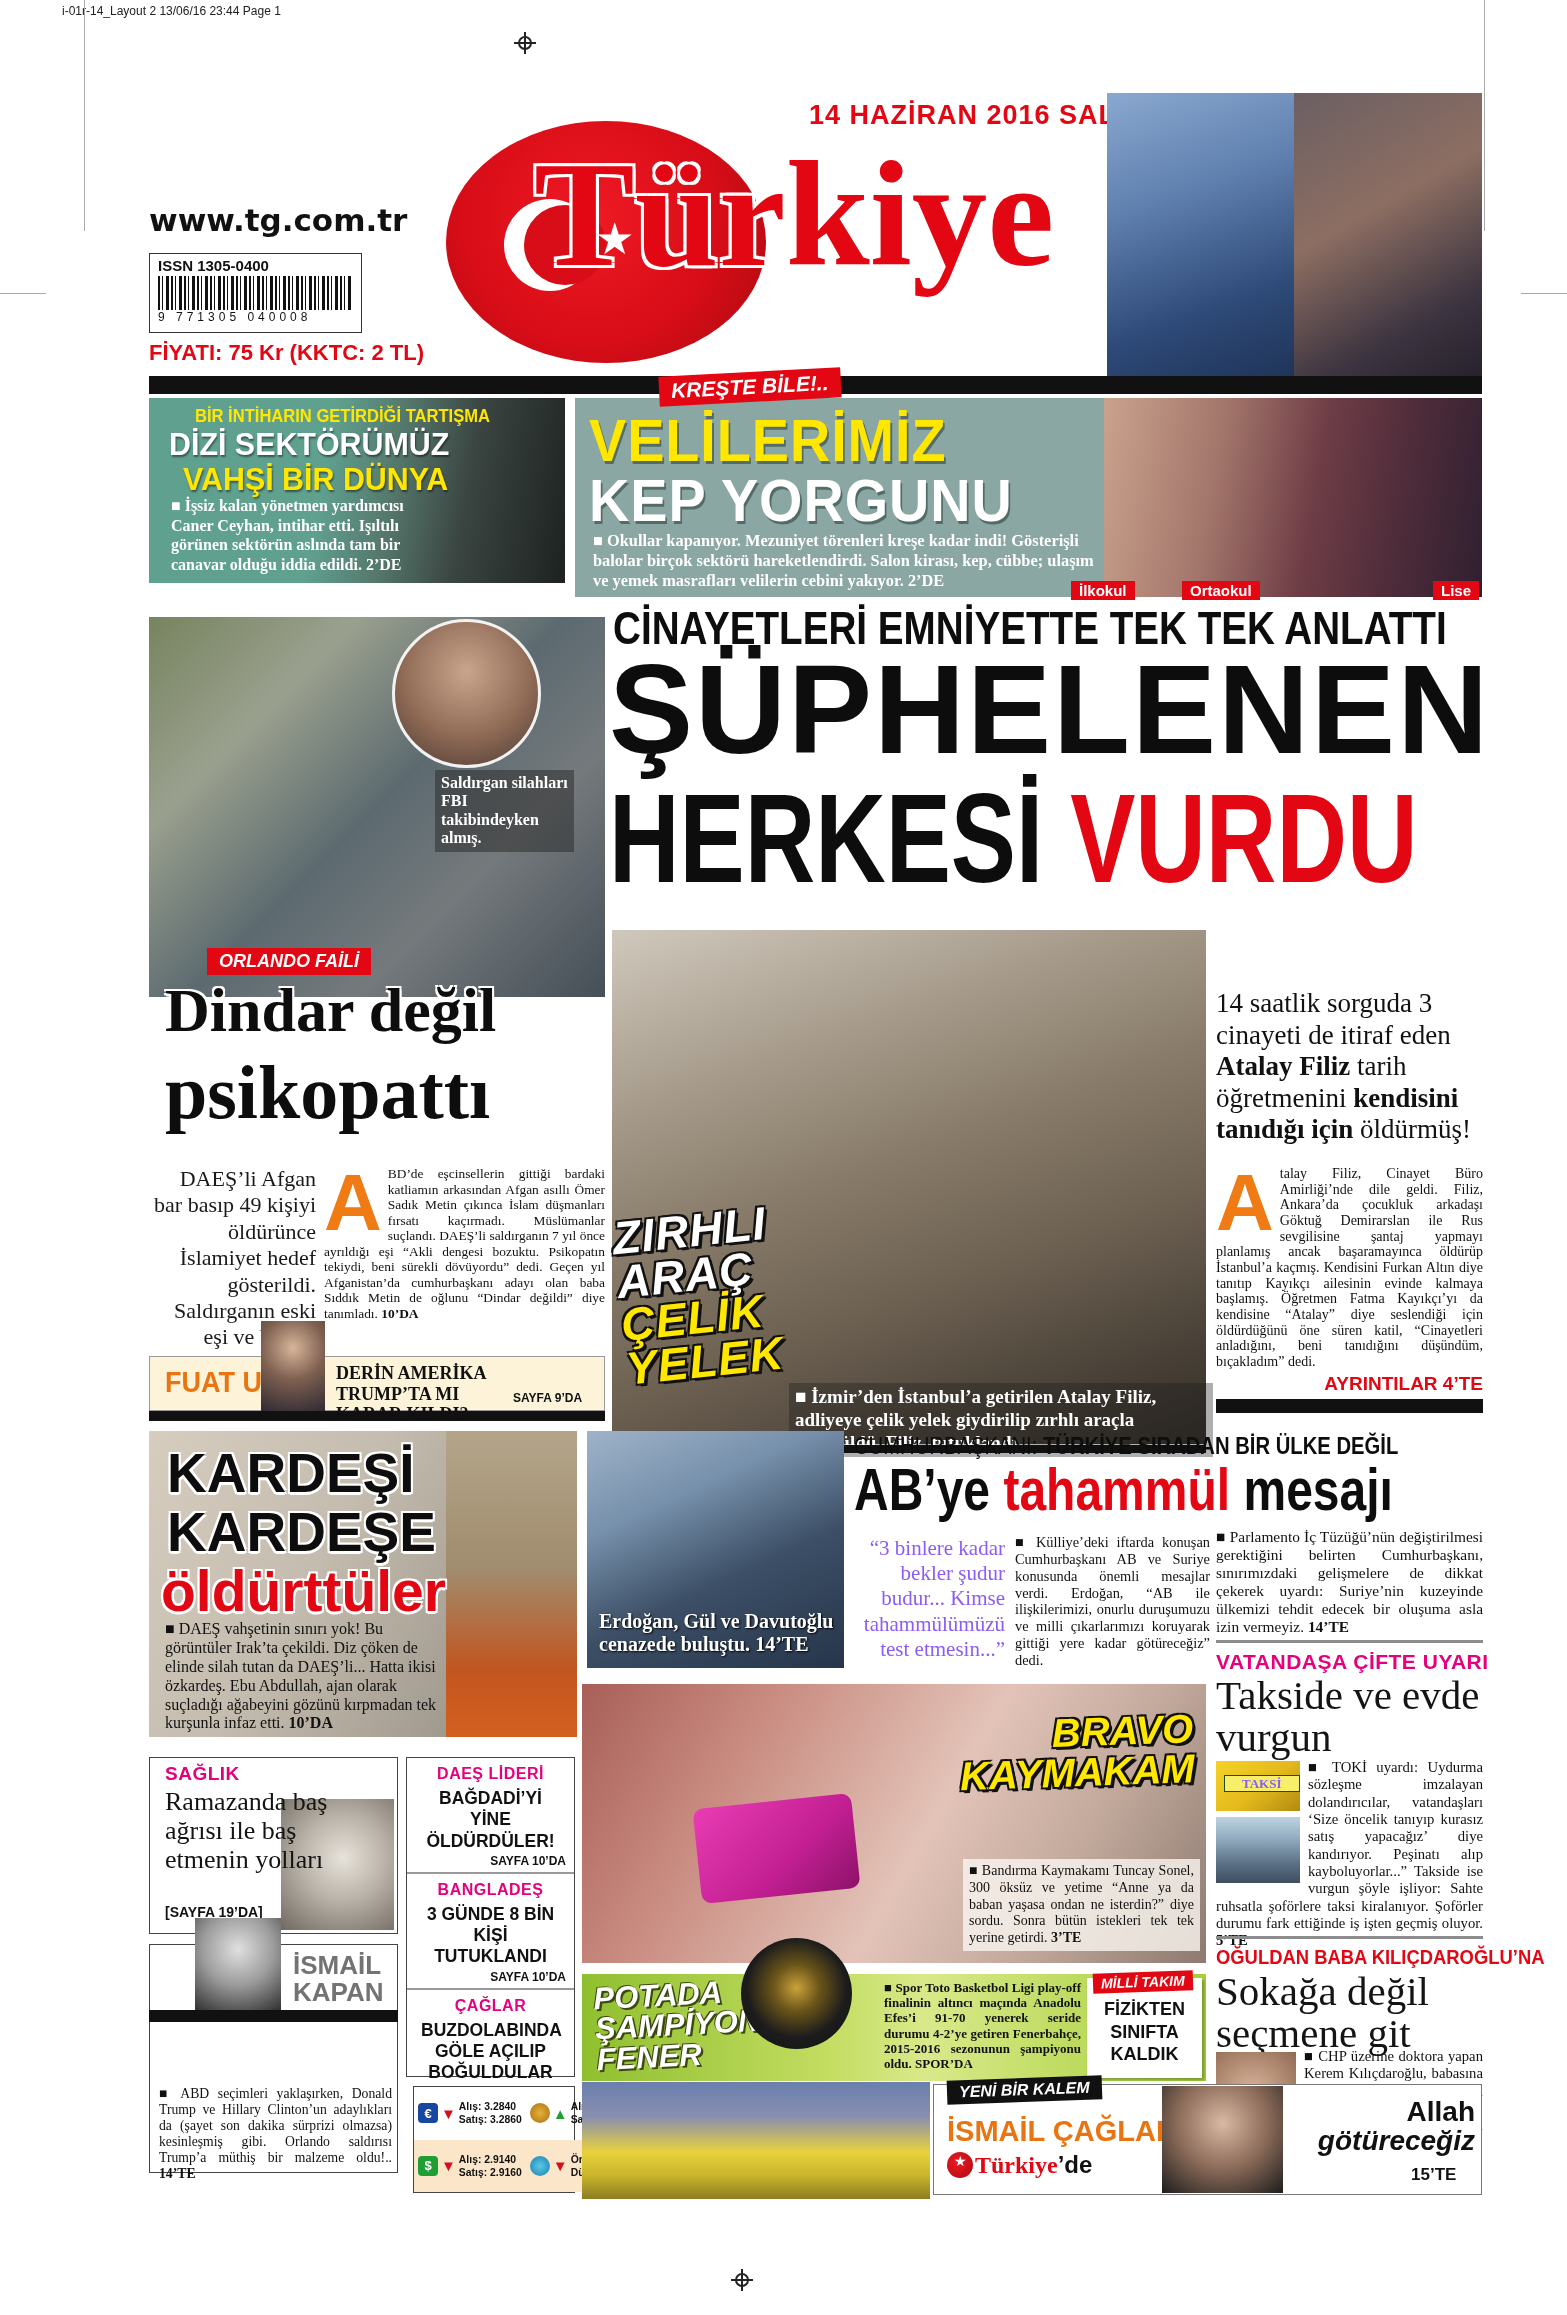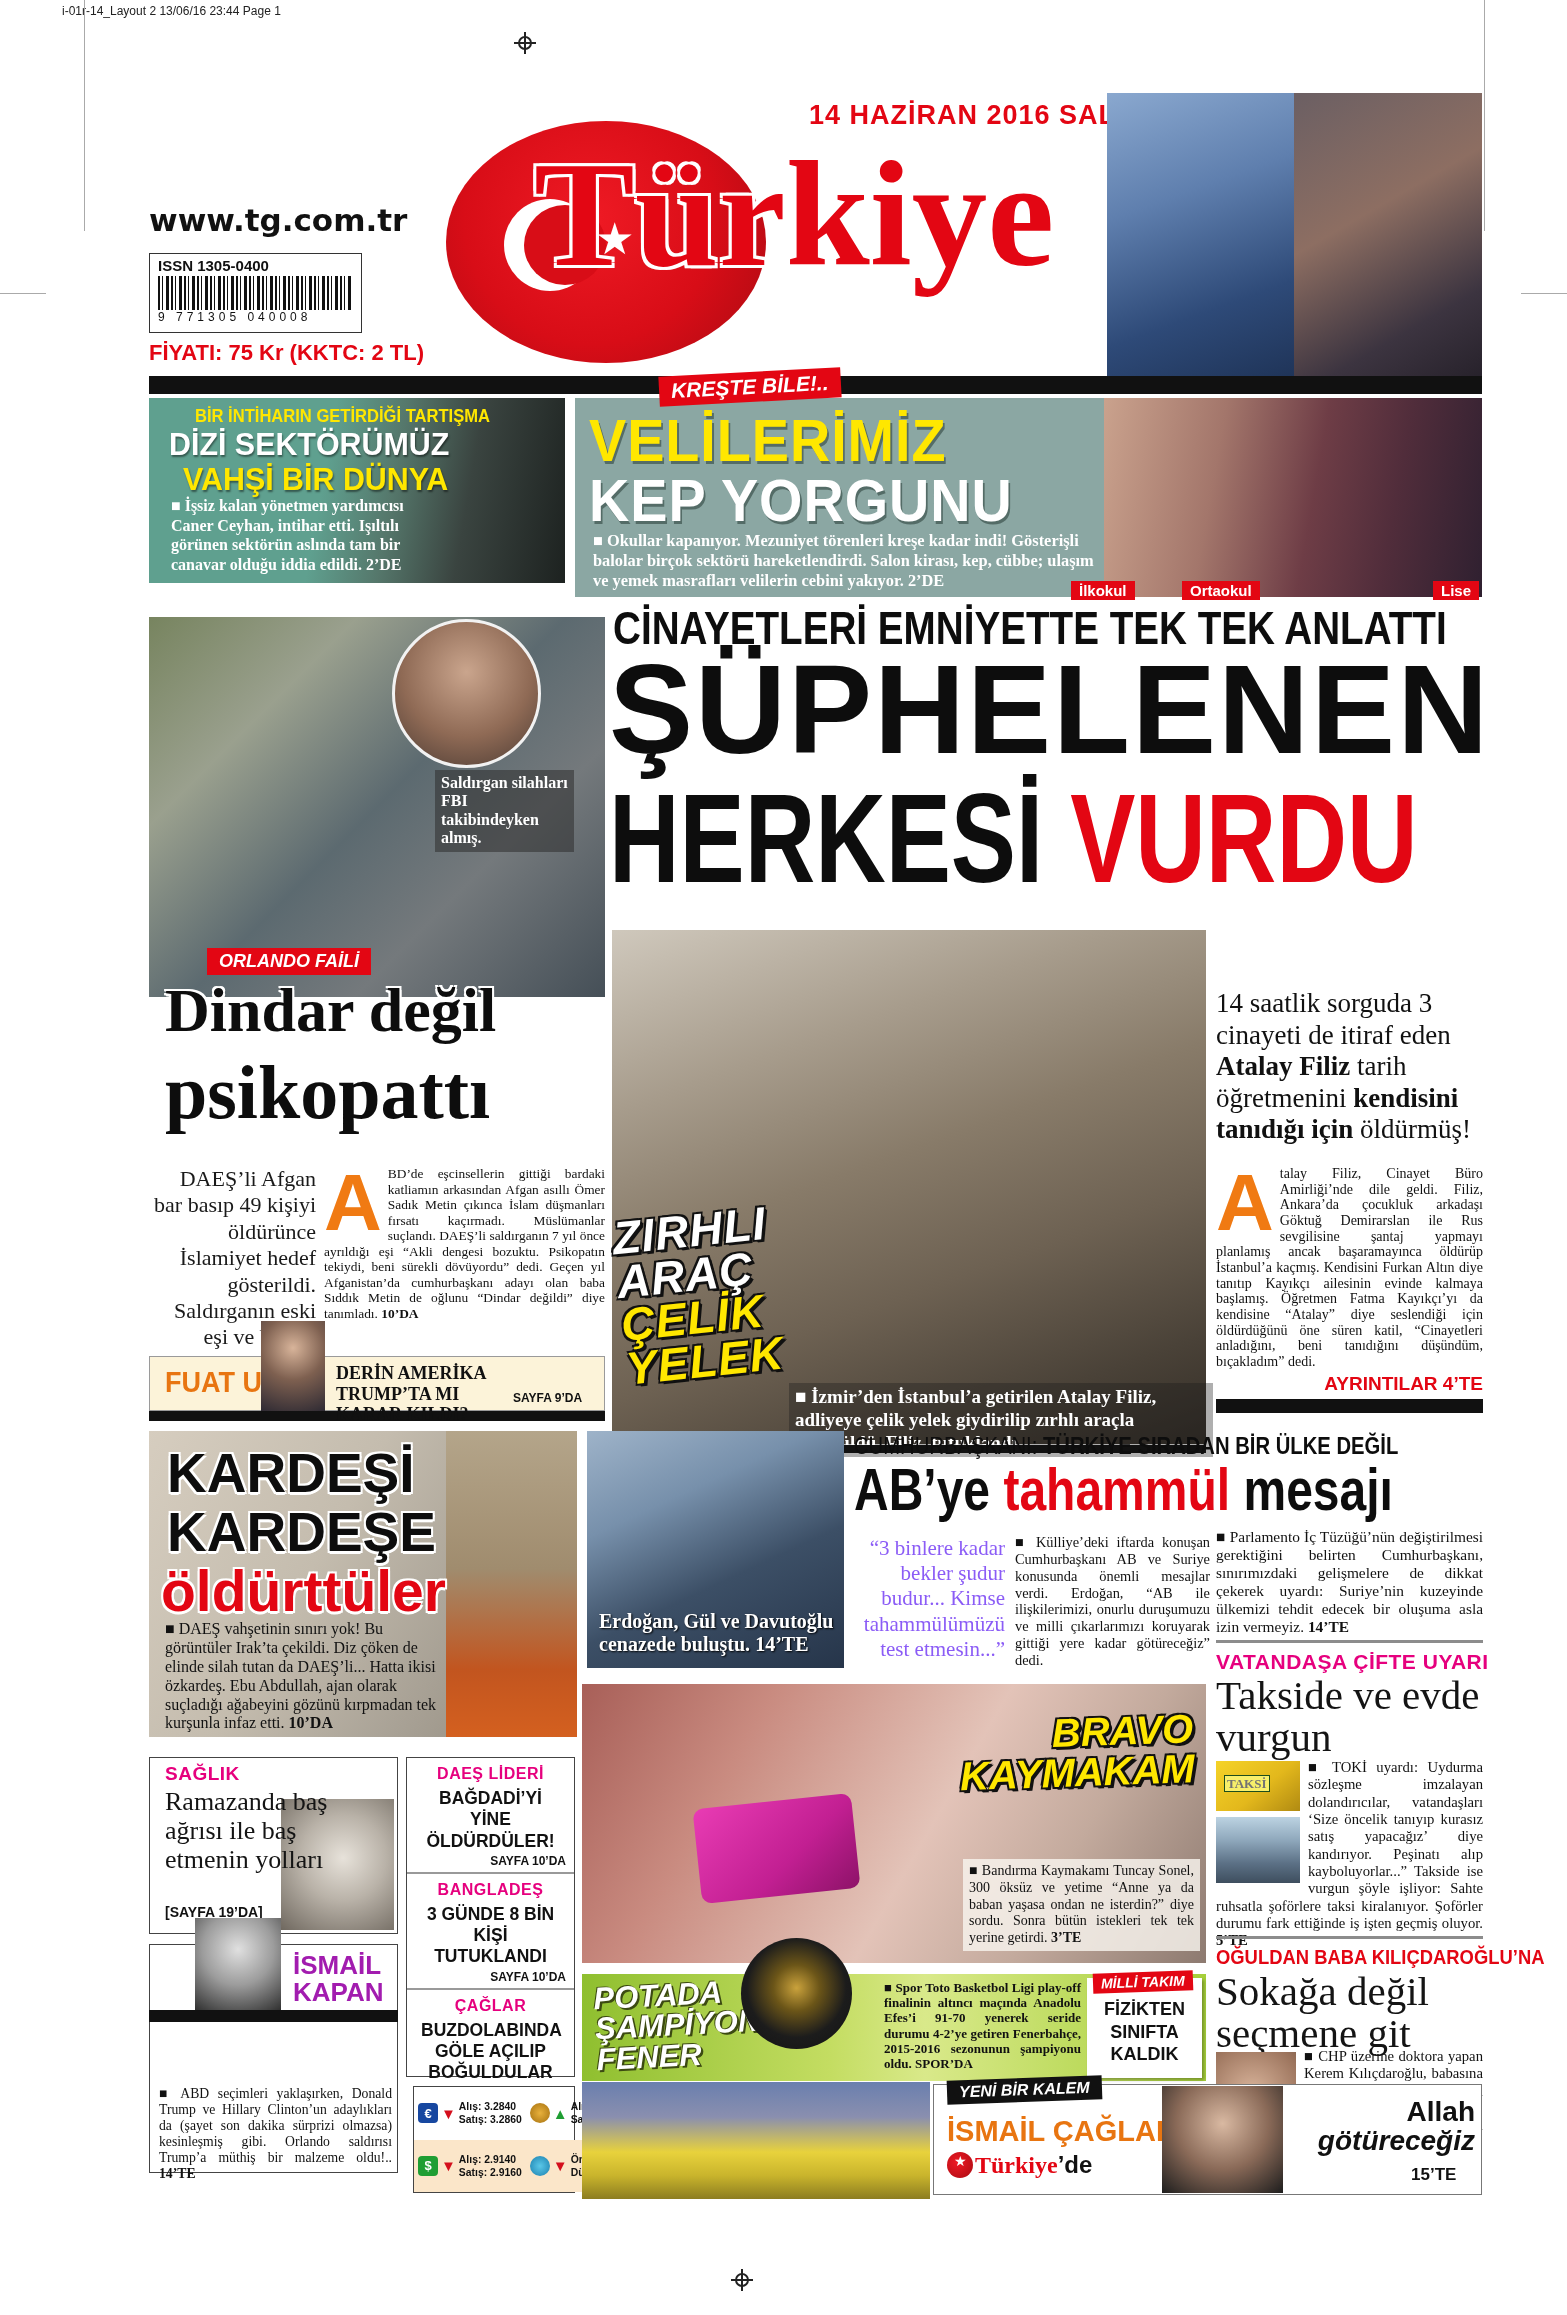--- a/index.html
+++ b/index.html
@@ -125,40 +125,40 @@
   #ab-body1{left:1015px;top:1534px;width:195px;font-size:14.4px;line-height:1.17;color:#111;}
   #ab-body2{left:1216px;top:1528px;width:267px;font-size:15.4px;line-height:1.17;color:#111;}
   
   .hr-thin{height:3px;background:#8c8c8c;}
   #hr1{left:1216px;top:1640px;width:267px;}
   #takside-kick{left:1216px;top:1650px;font-size:21px;}
   #takside-h{left:1216px;top:1674px;font-size:41px;color:#141414;line-height:1.03;width:267px;}
   #takside-wrap{left:1216px;top:1759px;width:267px;font-size:14.7px;line-height:1.18;color:#111;}
   #taxi-photo{float:left;width:84px;height:50px;margin:2px 8px 4px 0;position:relative;
       background:linear-gradient(140deg,#f5d328 0%,#e3b81c 55%,#b08a12 100%);}
-  #taxi-photo span{position:absolute;left:8px;top:14px;font-size:13px;font-weight:900;color:#737373;background:#f7ef6a;padding:0 2px;border:1px solid #1c4d1c;}
+  #taxi-photo span{position:absolute;left:8px;top:14px;font-size:13px;font-weight:900;color:#8b5cf6;background:#f7ef6a;padding:0 17px;border:1px solid #1c4d1c;}
   #toki-photo{float:left;clear:left;width:84px;height:66px;margin:2px 8px 4px 0;
       background:linear-gradient(180deg,#bcd3e2 0%,#8fa8bc 35%,#5c7186 70%,#3e4e5e 100%);}
   #hr2{left:1216px;top:1936px;width:267px;}
   #sokaga-kick{left:1216px;top:1946px;font-size:20px;font-weight:900;color:#e30613;transform:scaleX(.92);transform-origin:left;white-space:nowrap;}
   #sokaga-h{left:1216px;top:1970px;font-size:41px;color:#141414;line-height:1.03;width:267px;}
   #sokaga-wrap{left:1216px;top:2048px;width:267px;font-size:14.7px;line-height:1.18;color:#111;}
   #kerem-photo{float:left;width:80px;height:135px;margin:4px 8px 2px 0;
       background:radial-gradient(circle at 45% 30%,#d9b49b 0%,#9b735c 50%,#3a2d28 100%);}
   
   #saglik-box{left:149px;top:1757px;width:249px;height:177px;border:1px solid #444;box-sizing:border-box;background:#fff;}
   #saglik-kick{left:165px;top:1763px;font-size:19px;}
   #saglik-photo{left:281px;top:1799px;width:113px;height:131px;
       background:radial-gradient(circle at 55% 45%,#e7e2da 0%,#b9b2a8 45%,#6f685f 100%);}
   #saglik-h{left:165px;top:1787px;width:175px;font-size:26px;line-height:1.12;color:#141414;}
   #saglik-page{left:165px;top:1904px;font-size:14px;font-weight:bold;color:#111;}
   #kapan-box{left:149px;top:1944px;width:249px;height:229px;border:1px solid #444;box-sizing:border-box;background:#fff;}
   #kapan-photo{left:195px;top:1918px;width:86px;height:98px;
       background:radial-gradient(circle at 50% 32%,#e0e0e0 0%,#9c9c9c 45%,#222 100%);}
-  #kapan-name{left:293px;top:1952px;font-size:26px;font-weight:900;color:#a21caf;line-height:1.05;}
+  #kapan-name{left:293px;top:1952px;font-size:26px;font-weight:900;color:#737373;line-height:1.05;}
   #kapan-strip{left:149px;top:2010px;width:249px;height:12px;background:#111;}
   #kapan-h{left:154px;top:2030px;width:239px;font-size:26px;color:#141414;text-align:center;line-height:1.08;}
   #kapan-body{left:159px;top:2086px;width:233px;font-size:13.7px;line-height:1.17;color:#111;}
   
   #briefs-box{left:406px;top:1757px;width:169px;height:320px;border:1px solid #444;box-sizing:border-box;background:#fff;}
   .brief{padding:7px 8px 4px 8px;}
   .brief + .brief{border-top:2px solid #999;}
   .brief .bk{font-size:16px;text-align:center;display:block;}
   .brief .bt{font-size:19px;font-weight:900;color:#111;text-align:center;line-height:1.12;display:block;margin-top:4px;transform:scaleX(.92);}
   .brief .bp{font-size:12px;font-weight:900;color:#111;text-align:right;display:block;margin-top:3px;}

